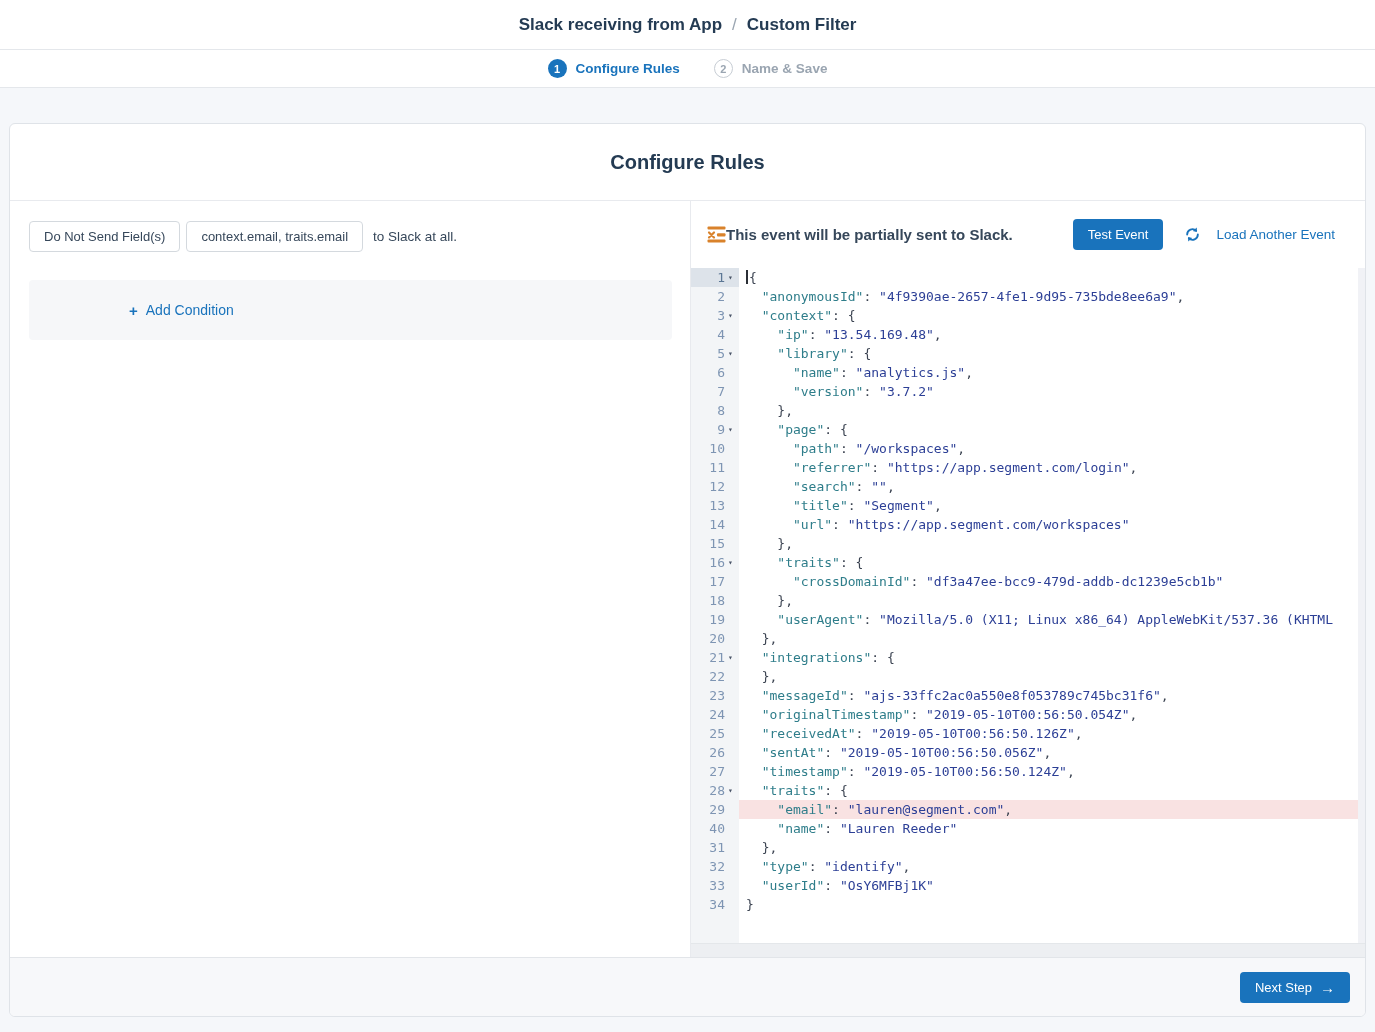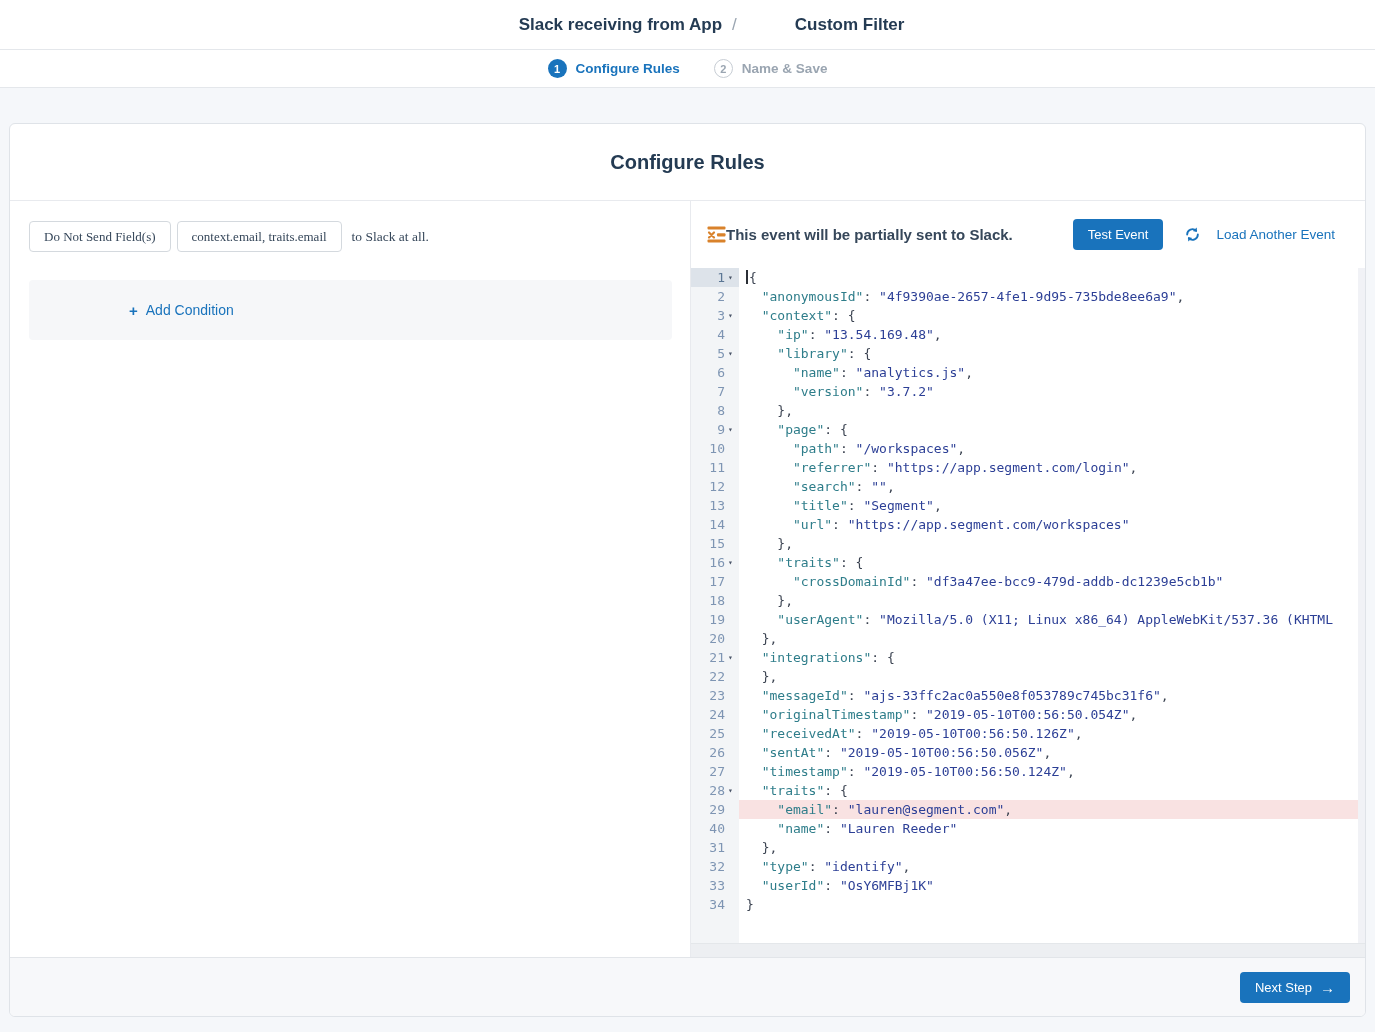--- a/index.html
+++ b/index.html
@@ -8,21 +8,21 @@
     font-family:"Liberation Sans", sans-serif;
     background:#f5f7fa;
     color:#243b53;
     overflow:hidden;
   }
   
   .topbar {
     height:50px; background:#fff; border-bottom:1px solid #e4e7eb;
     display:flex; align-items:center; justify-content:center;
   }
-  .topbar .crumb { font-size:17px; font-weight:600; color:#243b53;margin-left:48px; }
+  .topbar .crumb { font-size:17px; font-weight:600; color:#243b53; }
   .topbar .sep { font-size:17px; color:#9aa5b1; margin:0 10px; font-weight:400; }
   
   .stepsbar {
     height:38px; background:#fff; border-bottom:1px solid #e4e7eb;
     display:flex; align-items:center; justify-content:center; gap:34px;
   }
   .step { display:flex; align-items:center; gap:9px; }
   .step-circle {
     width:19px; height:19px; border-radius:50%; font-size:11px; font-weight:700;
     display:flex; align-items:center; justify-content:center;
@@ -38,21 +38,21 @@
     display:flex; flex-direction:column; overflow:hidden;
   }
   .card-header {
     height:77px; border-bottom:1px solid #e8eaee; flex:none;
     display:flex; align-items:center; justify-content:center;
   }
   .card-title { font-size:20px; font-weight:600; color:#243b53; }
   .card-body { flex:1; display:flex; min-height:0; }
   
   .left-panel { width:681px; flex:none; border-right:1px solid #e8eaee; padding:20px 18px 0 19px; }
-  .rule-row { display:flex; align-items:center; gap:6px;font-family:Liberation Serif, serif; }
+  .rule-row { display:flex; align-items:center; gap:6px; }
   .btn-outline {
     background:#fff; border:1px solid #d4d9de; border-radius:4px; height:31px;
     padding:0 14px; font-size:13px; font-weight:500; color:#36475a;
     display:inline-flex; align-items:center; font-family:inherit; cursor:pointer;
   }
   .rule-suffix { font-size:13.5px; color:#36475a; margin-left:4px; }
   .add-box {
     margin-top:28px; height:60px; background:#f6f7f9; border-radius:4px;
     display:flex; align-items:center; padding-left:100px;
   }

